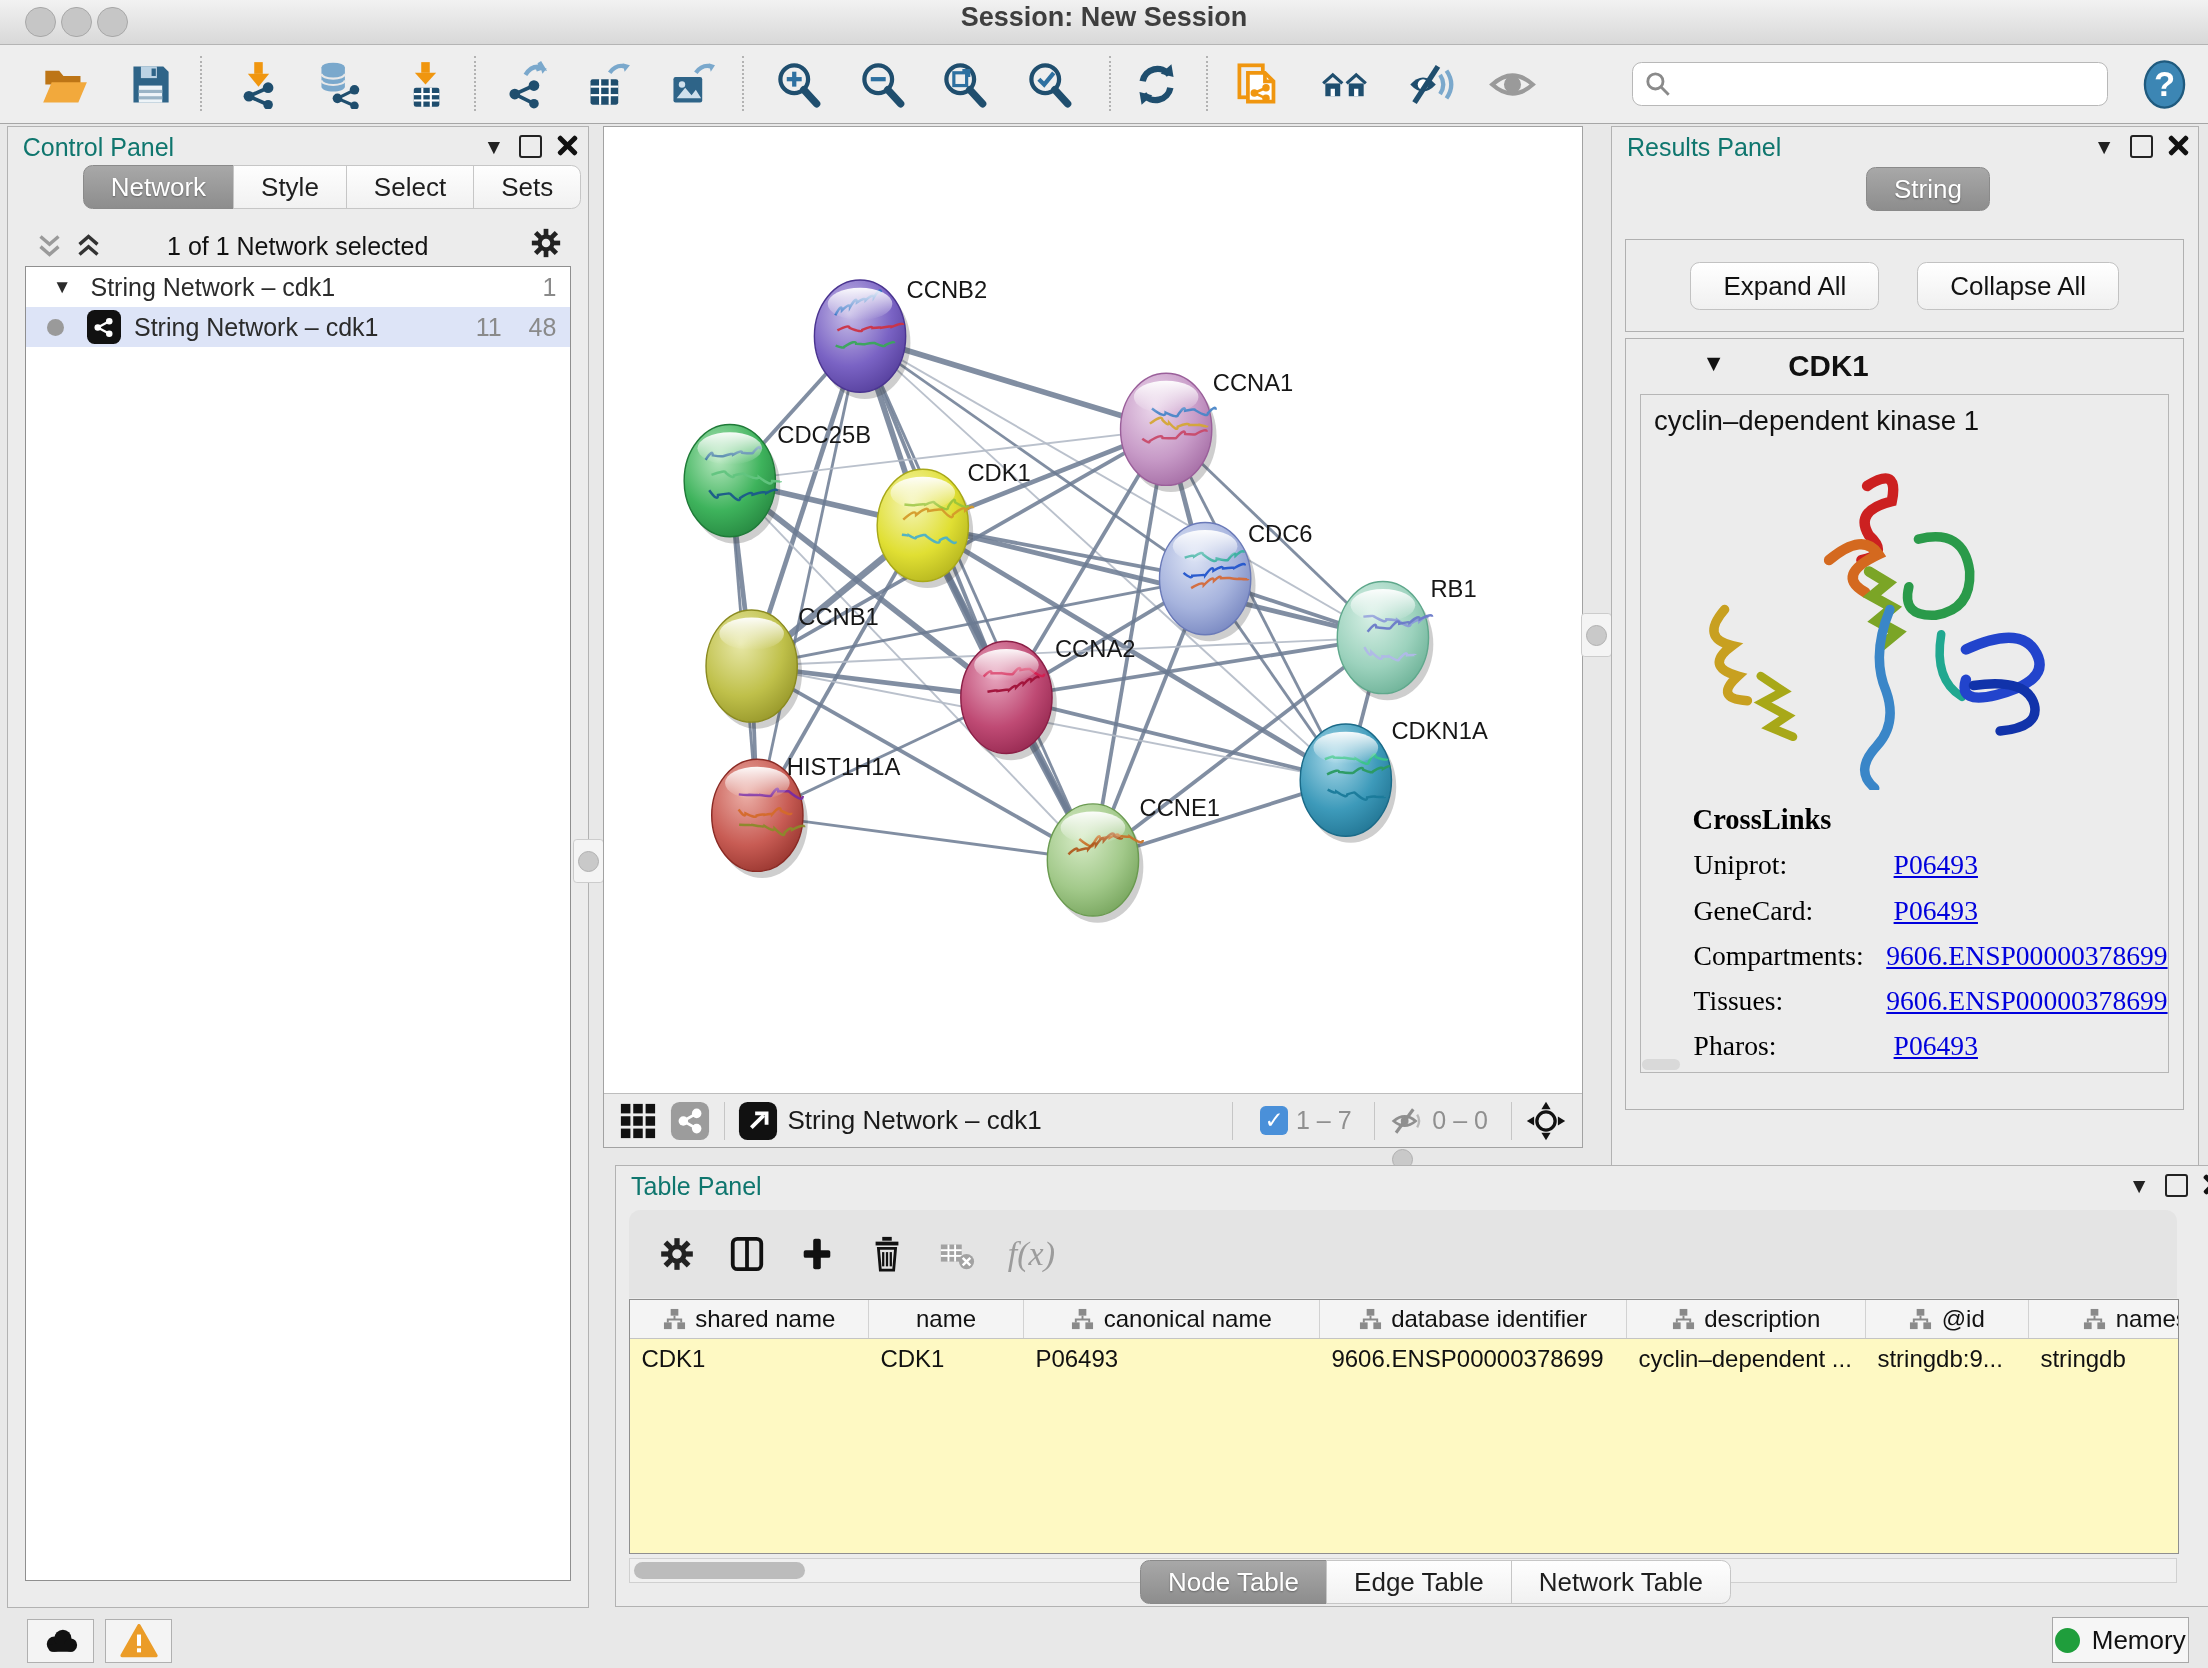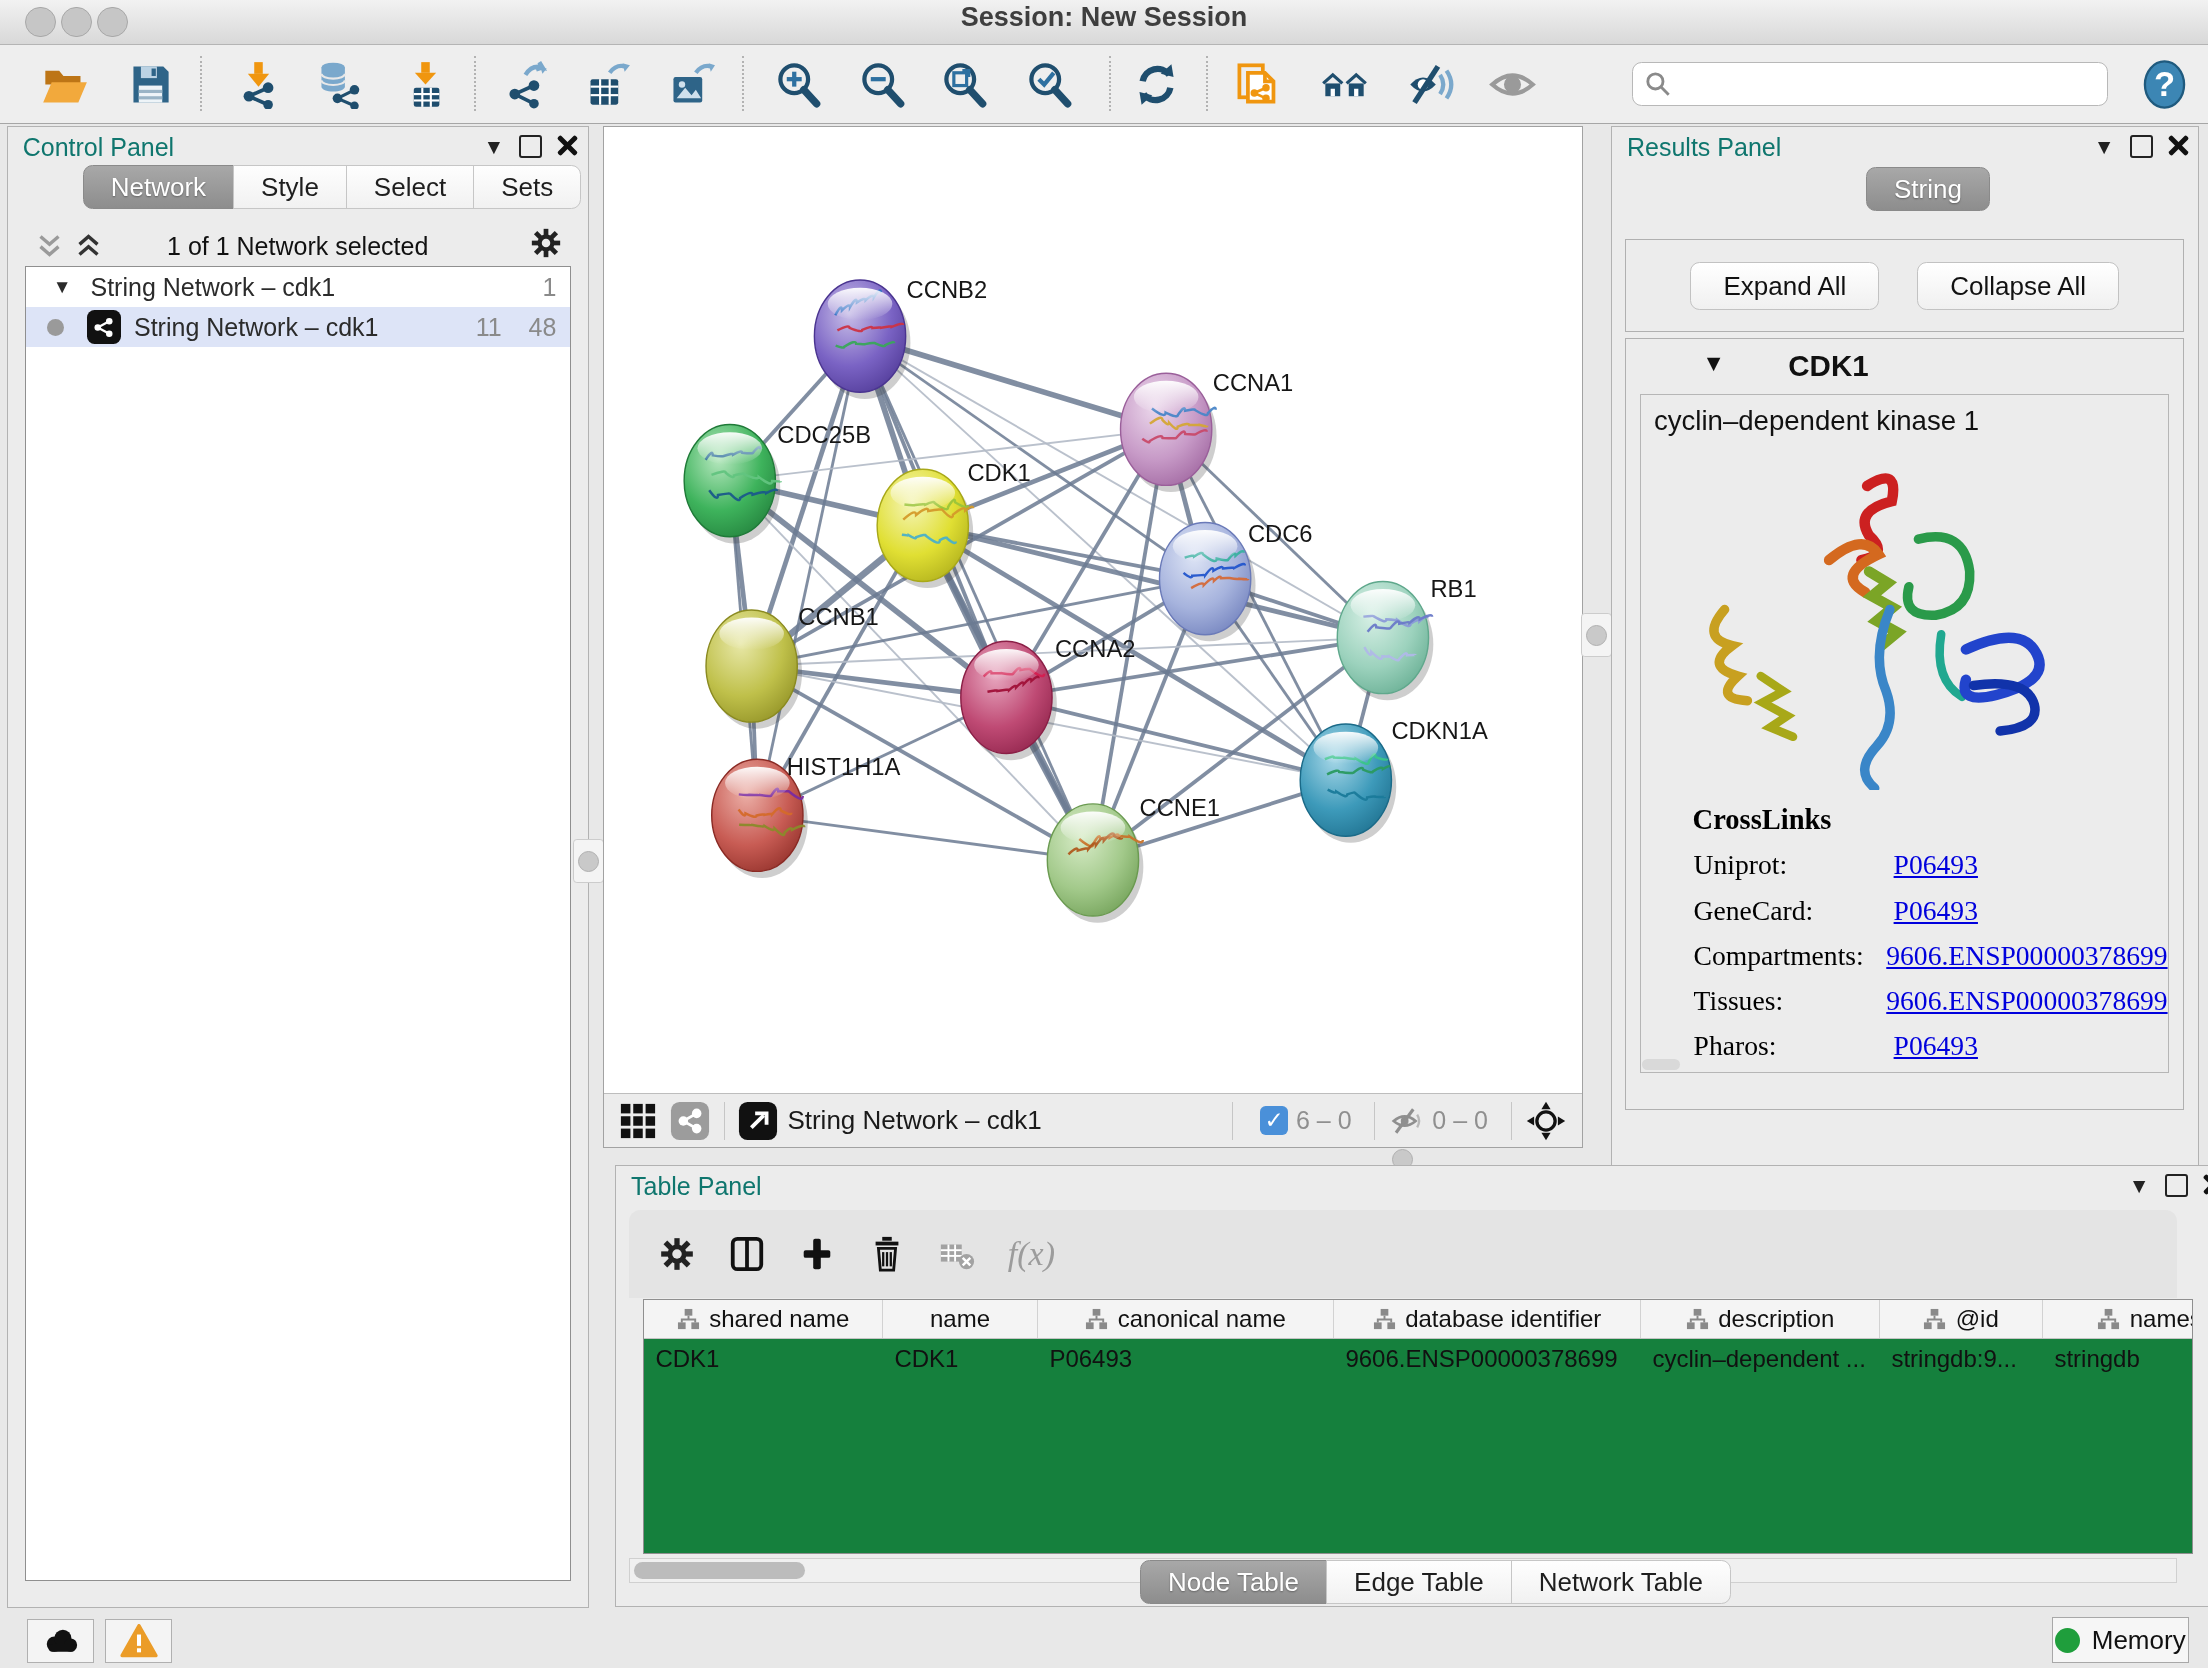--- a/index.html
+++ b/index.html
@@ -82,21 +82,21 @@
   .cl-row{display:flex;margin:13.3px 0 13.3px 53px;font-size:27.6px;}
   .cl-label{width:200px;color:#000;}
   .cl-val{color:#0000dd;text-decoration:underline;}
   .rp-scrollnub{position:absolute;left:1.9px;bottom:1.9px;width:38px;height:11.4px;background:#d9d9d9;
     border-radius:5.7px;}
   
   #table-panel{left:615px;top:1165px;width:1577px;height:440px;padding-left:40px;}
   #tp-toolbar{position:absolute;left:13.3px;top:44px;width:1548px;height:88px;background:#e4e4e4;
     border-radius:11.4px 11.4px 0 0;display:flex;align-items:center;gap:32px;padding-left:28.5px;box-sizing:border-box;}
   #fx-label{font-family:"Liberation Serif",serif;font-style:italic;font-size:34px;color:#9c9c9c;}
-  #data-table{position:absolute;left:27px;top:133px;width:1548px;height:253px;background:#15803d;
+  #data-table{position:absolute;left:13px;top:133px;width:1548px;height:253px;background:#fef9c3;
     border:1.9px solid #8f8f8f;overflow:hidden;}
   .thead{display:flex;height:38px;background:#f4f4f4;border-bottom:1.9px solid #c4c4c4;}
   .th{display:flex;align-items:center;justify-content:center;gap:9.5px;font-size:24px;color:#111;
     border-right:1px solid #d2d2d2;box-sizing:border-box;flex:0 0 auto;overflow:hidden;white-space:nowrap;}
   .trow{display:flex;height:40px;}
   .td{font-size:24px;color:#111;display:flex;align-items:center;padding-left:11.4px;box-sizing:border-box;
     flex:0 0 auto;overflow:hidden;white-space:nowrap;}
   #tbl-hscroll{position:absolute;left:13.3px;top:392px;width:1548px;height:25px;background:#f0f0f0;
     border:1px solid #d0d0d0;box-sizing:border-box;}
   #tbl-thumb{position:absolute;left:3.8px;top:2.9px;width:171px;height:17px;background:#bcbcbc;border-radius:8.6px;}
@@ -640,21 +640,21 @@
     <div class="nbb-sep"></div>
     <svg width="40" height="40" viewBox="0 0 42 42">
         <rect x="1" y="1" width="40" height="40" rx="9" fill="#111"></rect>
         <line x1="14" y1="28" x2="27" y2="15" stroke="#fff" stroke-width="4"></line>
         <path d="M18 13 h12 v12" fill="none" stroke="#fff" stroke-width="4"></path>
       </svg>
     <div id="nbb-title">String Network – cdk1</div>
     <div style="flex:1"></div>
     <div class="nbb-sep"></div>
     <div class="checkbox">✓</div>
-    <span class="nbb-count">6 – 0</span>
+    <span class="nbb-count">1 – 7</span>
     <div class="nbb-sep"></div>
     <svg width="36" height="36" viewBox="0 0 46 46">
         <path d="M6 23 Q20 11 34 23 Q20 35 6 23 z" fill="none" stroke="#8f8f8f" stroke-width="3.4"></path>
         <circle cx="20" cy="23" r="5" fill="#8f8f8f"></circle>
         <line x1="31" y1="8" x2="9" y2="38" stroke="#8f8f8f" stroke-width="4"></line>
         <path d="M36 15 q5 8 0 16" stroke="#b8b8b8" stroke-width="3" fill="none"></path>
       </svg>
     <span class="nbb-count">0 – 0</span>
     <div class="nbb-sep"></div>
     <svg style="margin-right:15px" width="42" height="42" viewBox="0 0 46 46">

